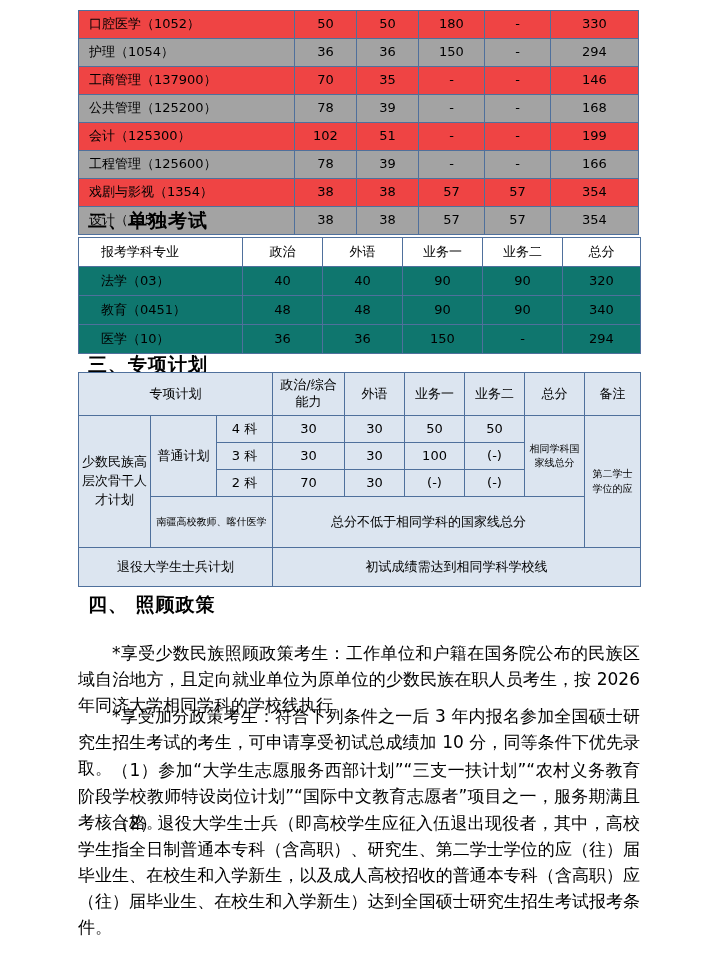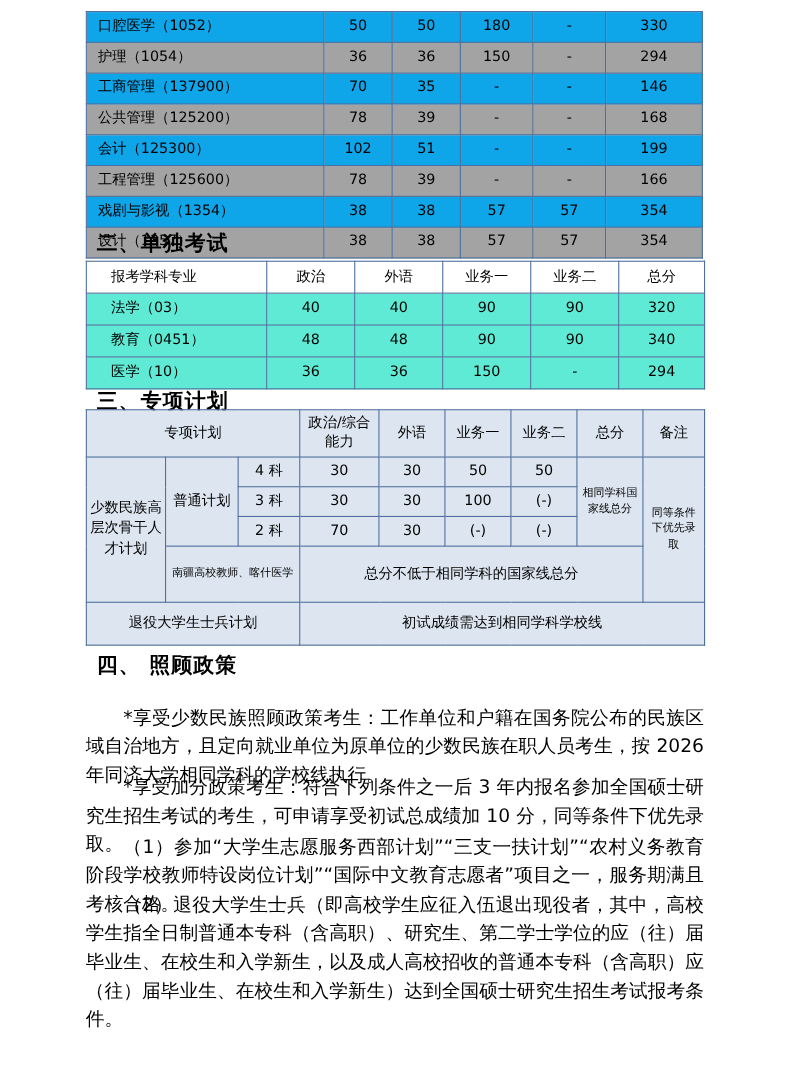--- a/index.html
+++ b/index.html
@@ -45,42 +45,42 @@
     top: 10px;
     width: 560px;
   }
   .t1 td {
     height: 21px;
   }
   .t1 .name {
     text-align: left;
     padding-left: 10px;
   }
-  .t1 .row-a td { background: #0ea5e9; }
+  .t1 .row-a td { background: #ef4444; }
   .t1 .row-b td { background: #a3a3a3; }
 
   
   .heading {
     position: absolute;
     font-size: 19px;
     font-weight: bold;
     letter-spacing: 1px;
   }
   #h2 { left: 88px; top: 208px; }
   #h3 { left: 88px; top: 352px; }
   #h4 { left: 88px; top: 592px; }
 
   
   .t2 {
     position: absolute;
     left: 78px;
     top: 237px;
     width: 562px;
   }
-  .t2 td { height: 22px; background:#5eead4; }
+  .t2 td { height: 22px; background:#0f766e; }
   .t2 .name { text-align: left; padding-left: 22px; }
   .t2 thead td { background:#ffffff; }
 
   
   .t3 {
     position: absolute;
     left: 78px;
     top: 372px;
     width: 562px;
   }
@@ -266,21 +266,21 @@
 
       <tr>
         <td rowspan="4" class="tall">少数民族高层次骨干人才计划</td>
         <td rowspan="3" class="tall">普通计划</td>
         <td style="height:22px">4 科</td>
         <td>30</td>
         <td>30</td>
         <td>50</td>
         <td>50</td>
         <td rowspan="3" class="tall small">相同学科国家线总分</td>
-        <td rowspan="4" class="tall small">同等条件下优先录取</td>
+        <td rowspan="4" class="tall small">第二学士学位的应</td>
       </tr>
       <tr>
         <td style="height:22px">3 科</td>
         <td>30</td>
         <td>30</td>
         <td>100</td>
         <td>(-)</td>
       </tr>
       <tr>
         <td style="height:22px">2 科</td>

